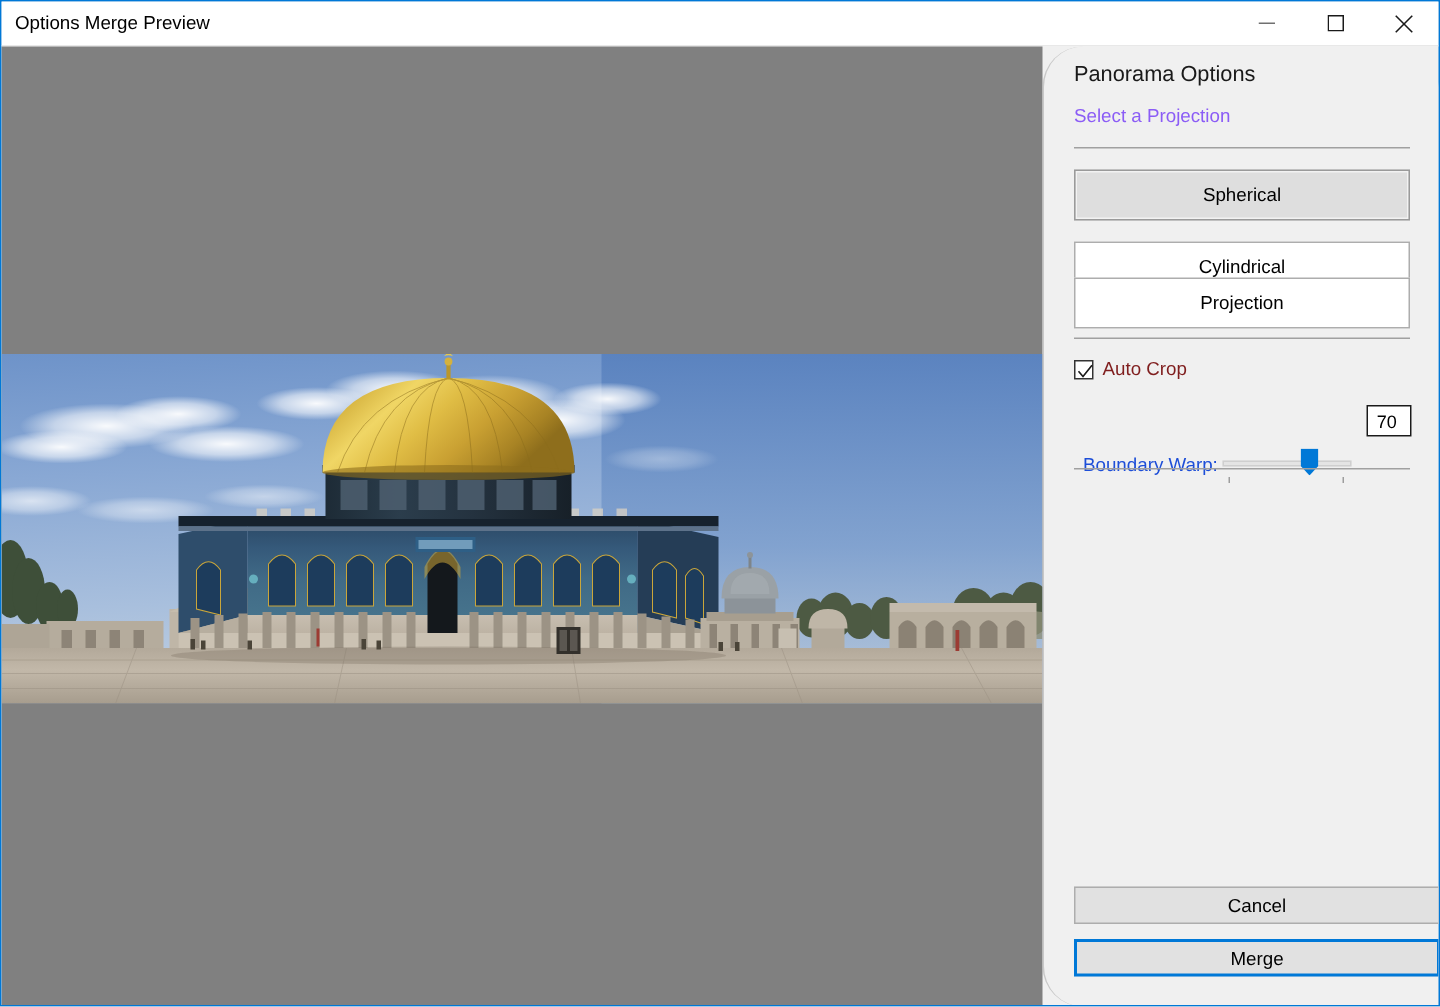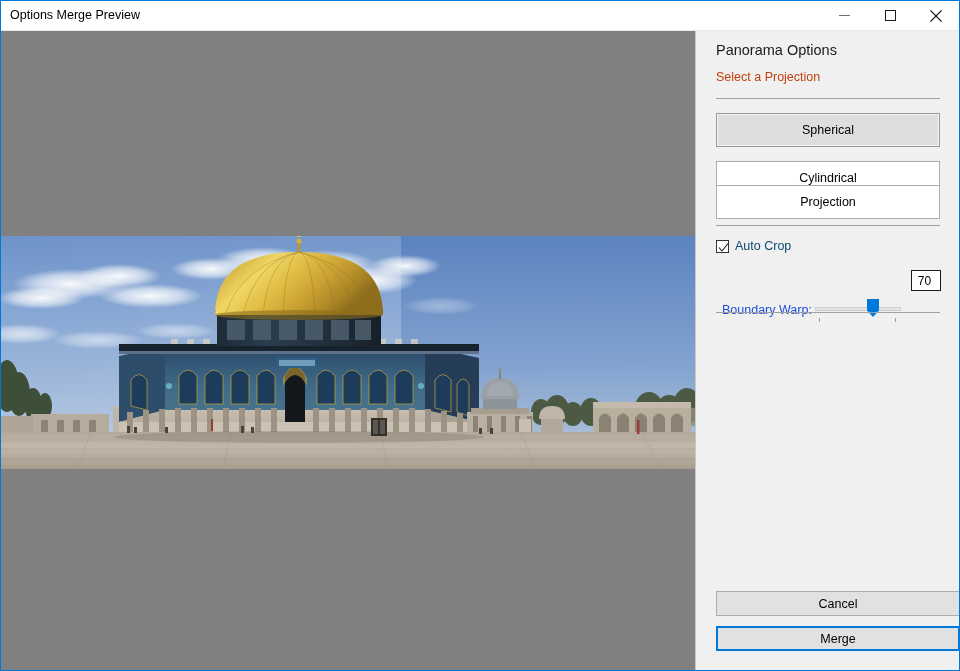--- a/index.html
+++ b/index.html
@@ -56,28 +56,29 @@
     overflow: hidden;
   }
   #photo { position: absolute; left: 0; top: 0; width: 694px; height: 233px; display:block; }
 
   
   #panel {
     position: absolute; left: 694px; top: 30px;
     width: 264px; height: 640px;
     background: #f0f0f0;
     border-left: 1px solid #c8c8c8;
+    border-radius: 27px;
   }
   #panel-title {
     position: absolute; left: 20px; top: 11px;
     font-size: 14.5px; color: #1a1a1a;
   }
   #panel-subtitle {
     position: absolute; left: 20px; top: 39px;
-    font-size: 12.5px; color: #c2410c;
+    font-size: 12.5px; color: #8b5cf6;
   }
   .sep {
     position: absolute; left: 20px;
     width: 224px; height: 1px;
     background: #a0a0a0;
   }
   #sep1 { top: 67px; }
   #sep2 { top: 194px; }
   #sep3 { top: 281px; }
 
@@ -108,21 +109,21 @@
   #autocrop-box {
     width: 13px; height: 13px;
     border: 1px solid #333333;
     background: #ffffff;
     position: relative;
     flex: 0 0 auto;
   }
   #autocrop-box svg { position: absolute; left: 1px; top: 1px; }
   #autocrop-label {
     margin-left: 6px;
-    font-size: 12.5px; color: #0c4a6e;
+    font-size: 12.5px; color: #7f1d1d;
     line-height: 13px;
   }
 
   
   #warp-label {
     position: absolute; left: 26px; top: 272px;
     font-size: 12.5px; color: #1d4ed8;
   }
   #slider {
     position: absolute; left: 119px; top: 276px;

